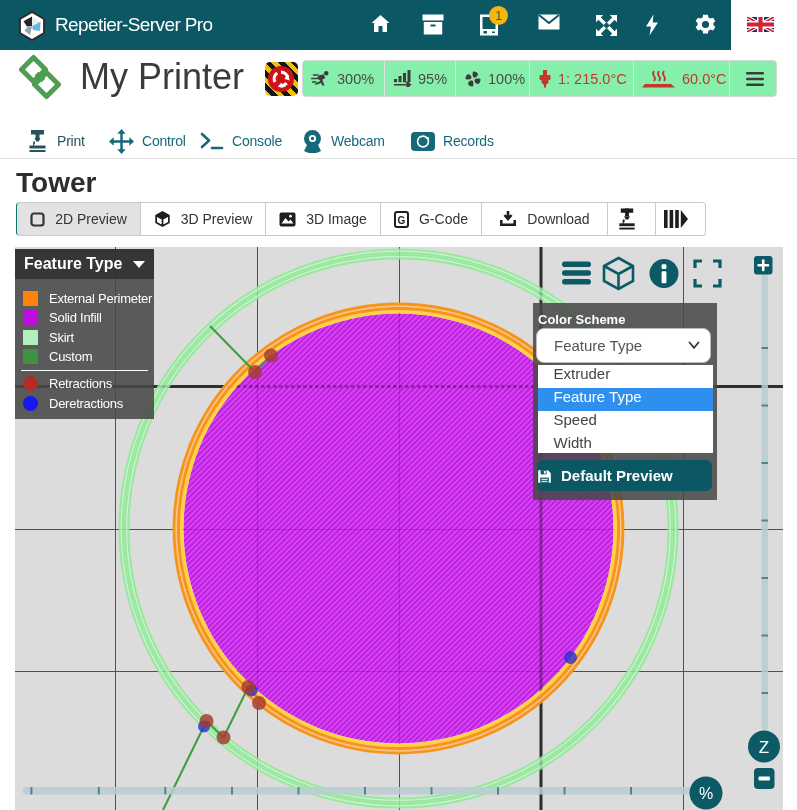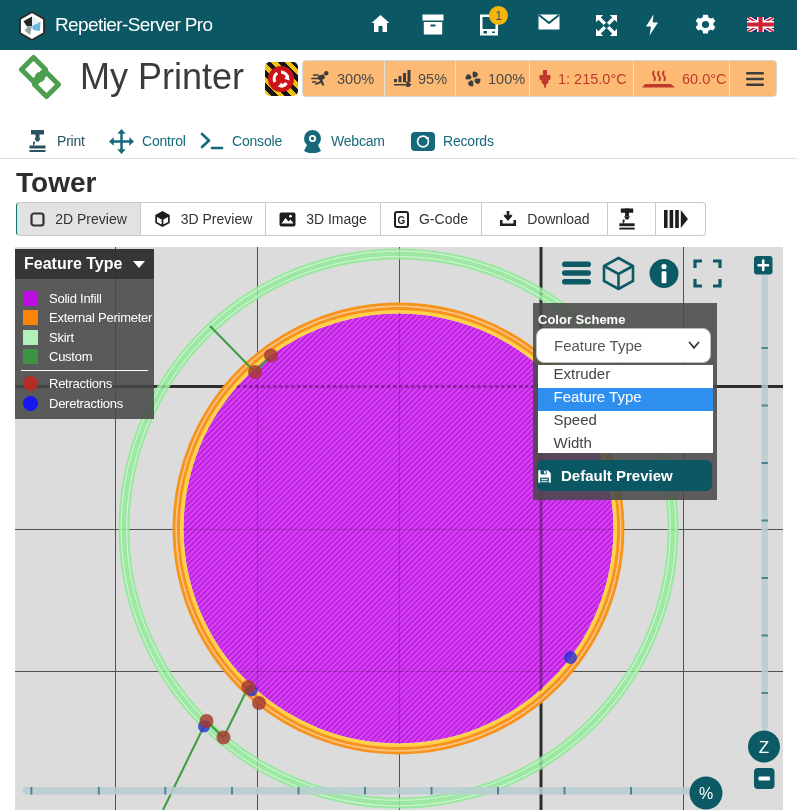--- a/index.html
+++ b/index.html
@@ -1,31 +1,31 @@
 <!DOCTYPE html>
 <html><head>
 <meta charset="utf-8">
 <style>
 * { margin:0; padding:0; box-sizing:border-box; }
 html,body { width:797px; height:810px; overflow:hidden; background:#fff;
   font-family:"Liberation Sans", sans-serif; }
 #page { position:relative; width:797px; height:810px; }
 
-.nav { position:absolute; left:0; top:0; width:797px; height:50px; background:#0b5864; }
+.nav { position:absolute; left:0; top:0; width:731px; height:50px; background:#0b5864; }
 .nav .logo { position:absolute; left:17px; top:11px; }
 .nav .brand { position:absolute; left:55px; top:14px; color:#fff; font-size:19px; font-weight:500; letter-spacing:-0.6px; }
 .nicon { position:absolute; top:14px; }
 
 .chain { position:absolute; left:19px; top:54px; }
 .ptitle { position:absolute; left:80px; top:56px; font-size:36px; font-weight:500; color:#3b3b3b; }
 .hazard { position:absolute; left:264.5px; top:61.5px; width:33.5px; height:34px; border-radius:5px;
   background:repeating-linear-gradient(45deg,#f0c010 0 4.7px,#151515 4.7px 9.4px); overflow:hidden; }
 .hazard .inner { position:absolute; left:50%; top:50%; transform:translate(-50%,-50%);
   width:26px; height:26px; border-radius:50%; background:#cc1418; }
-.stats { position:absolute; left:302px; top:60px; width:475px; height:37px; background:#fdba74;
+.stats { position:absolute; left:302px; top:60px; width:475px; height:37px; background:#86efac;
   border:1px solid #d8d8d8; border-radius:4px; display:flex; align-items:center; }
 .stats .seg { display:flex; align-items:center; height:100%; padding:0 0 0 8px; border-right:1px solid #e2e2e2; }
 .stats .seg:last-child { border-right:none; }
 .stats .txt { font-size:14.5px; color:#4a4a4a; margin-left:6px; white-space:nowrap; }
 .stats .red { color:#c0392b; }
 
 .tabs { position:absolute; left:0; top:124px; height:34px; }
 .tab { position:absolute; top:0; height:34px; display:flex; align-items:center; font-size:14px; letter-spacing:-0.2px; color:#16697a; }
 .tab .lbl { margin-left:8px; }
 .hr1 { position:absolute; left:0; top:158px; width:797px; height:1px; background:#e0e0e0; }
@@ -423,22 +423,22 @@
       <text x="749" y="505.5" font-size="17" fill="#fff" text-anchor="middle" font-family="Liberation Sans">Z</text>
       <rect x="739" y="521" width="20.5" height="21" rx="4" fill="#0c5a66"></rect>
       <rect x="743.5" y="529.5" width="11.5" height="4" rx="1" fill="#fff"></rect>
       <circle cx="691" cy="546" r="16.5" fill="#0c5a66"></circle>
       <text x="691" y="552" font-size="16" fill="#fff" text-anchor="middle" font-family="Liberation Sans">%</text>
     </g>
   </svg>
   <div class="legend">
     <div class="hdr">Feature Type<span class="caret"></span></div>
     <div style="height:10px"></div>
+    <div class="item"><span class="sw" style="background:#fd8408"></span>External Perimeter</div>
     <div class="item"><span class="sw" style="background:#bd0ee0"></span>Solid Infill</div>
-    <div class="item"><span class="sw" style="background:#fd8408"></span>External Perimeter</div>
     <div class="item"><span class="sw" style="background:#b2f0bb"></span>Skirt</div>
     <div class="item"><span class="sw" style="background:#3e9343"></span>Custom</div>
     <div class="sep"></div>
     <div class="item"><span class="dot" style="background:#b32c26"></span>Retractions</div>
     <div class="item"><span class="dot" style="background:#1717ef"></span>Deretractions</div>
     <div style="height:6px"></div>
   </div>
   <div class="popup">
     <div class="cap">Color Scheme</div>
     <div class="sel">Feature Type<svg class="chev" width="12" height="9" viewBox="0 0 12 9">

